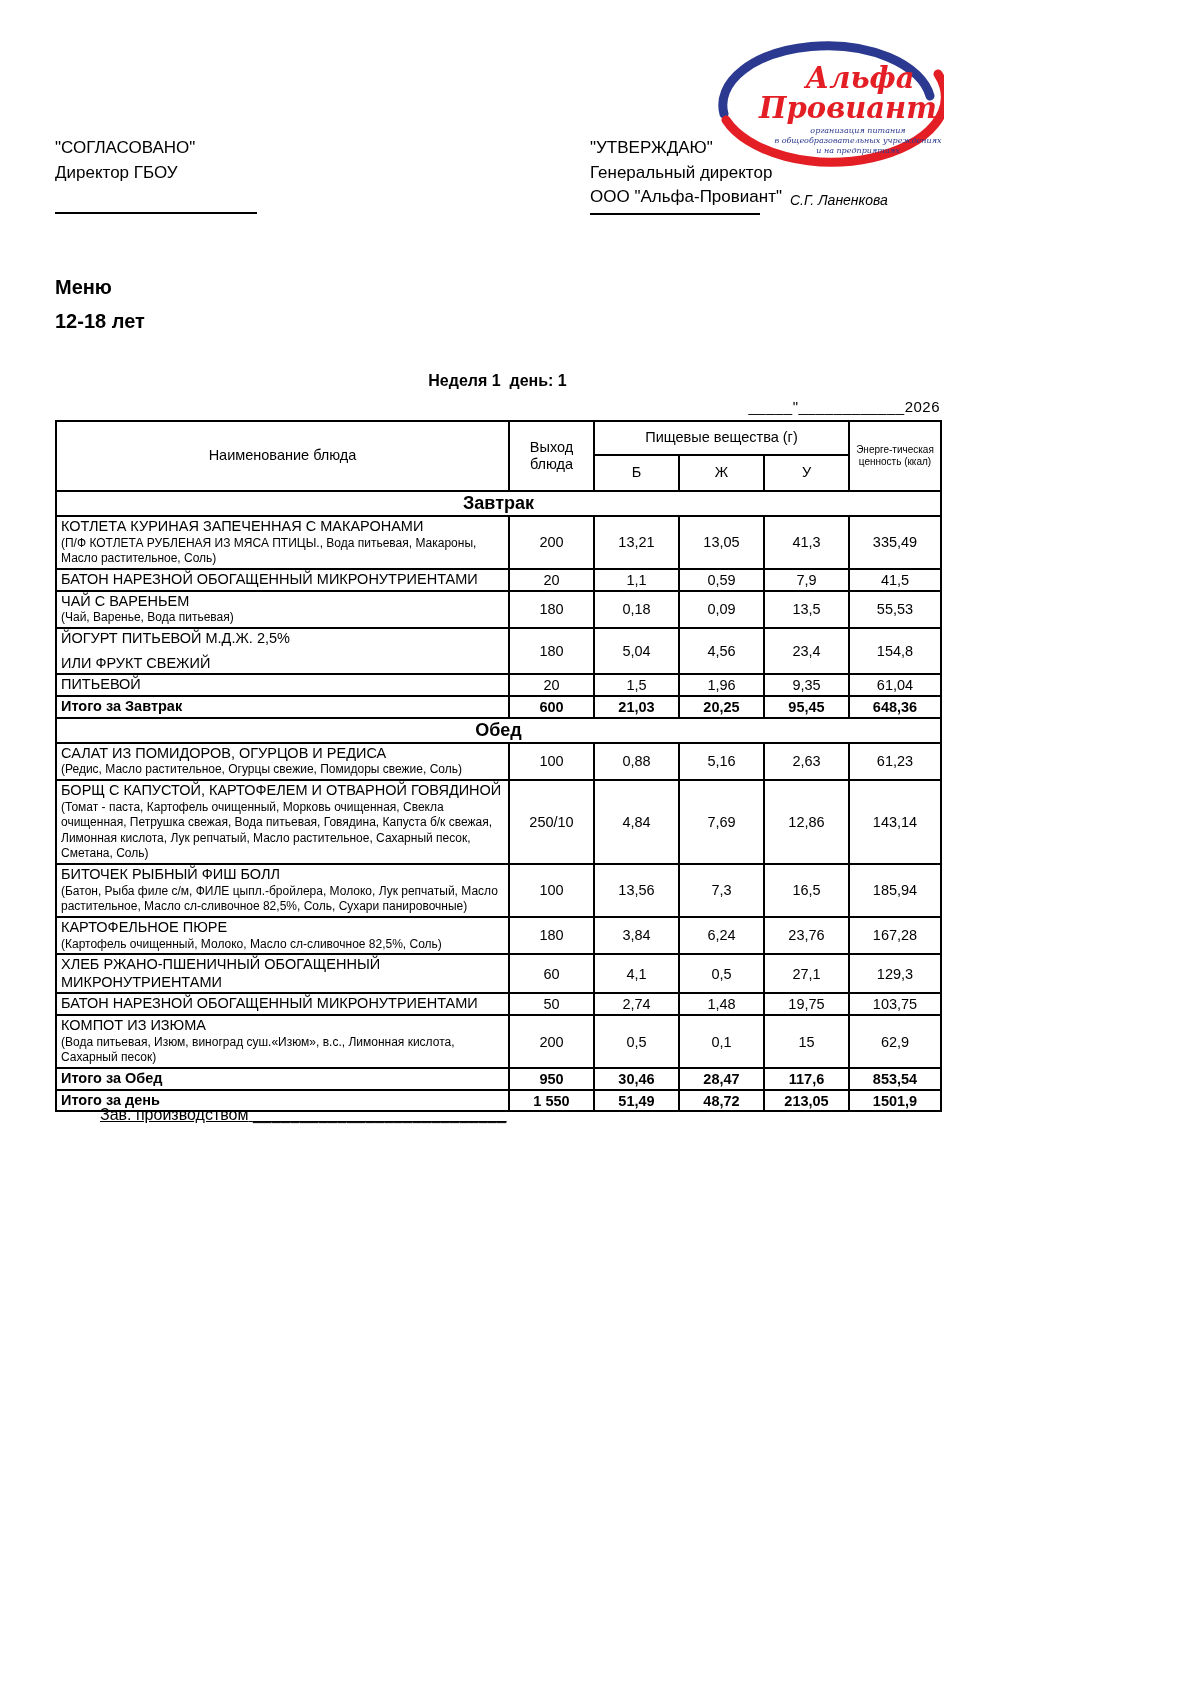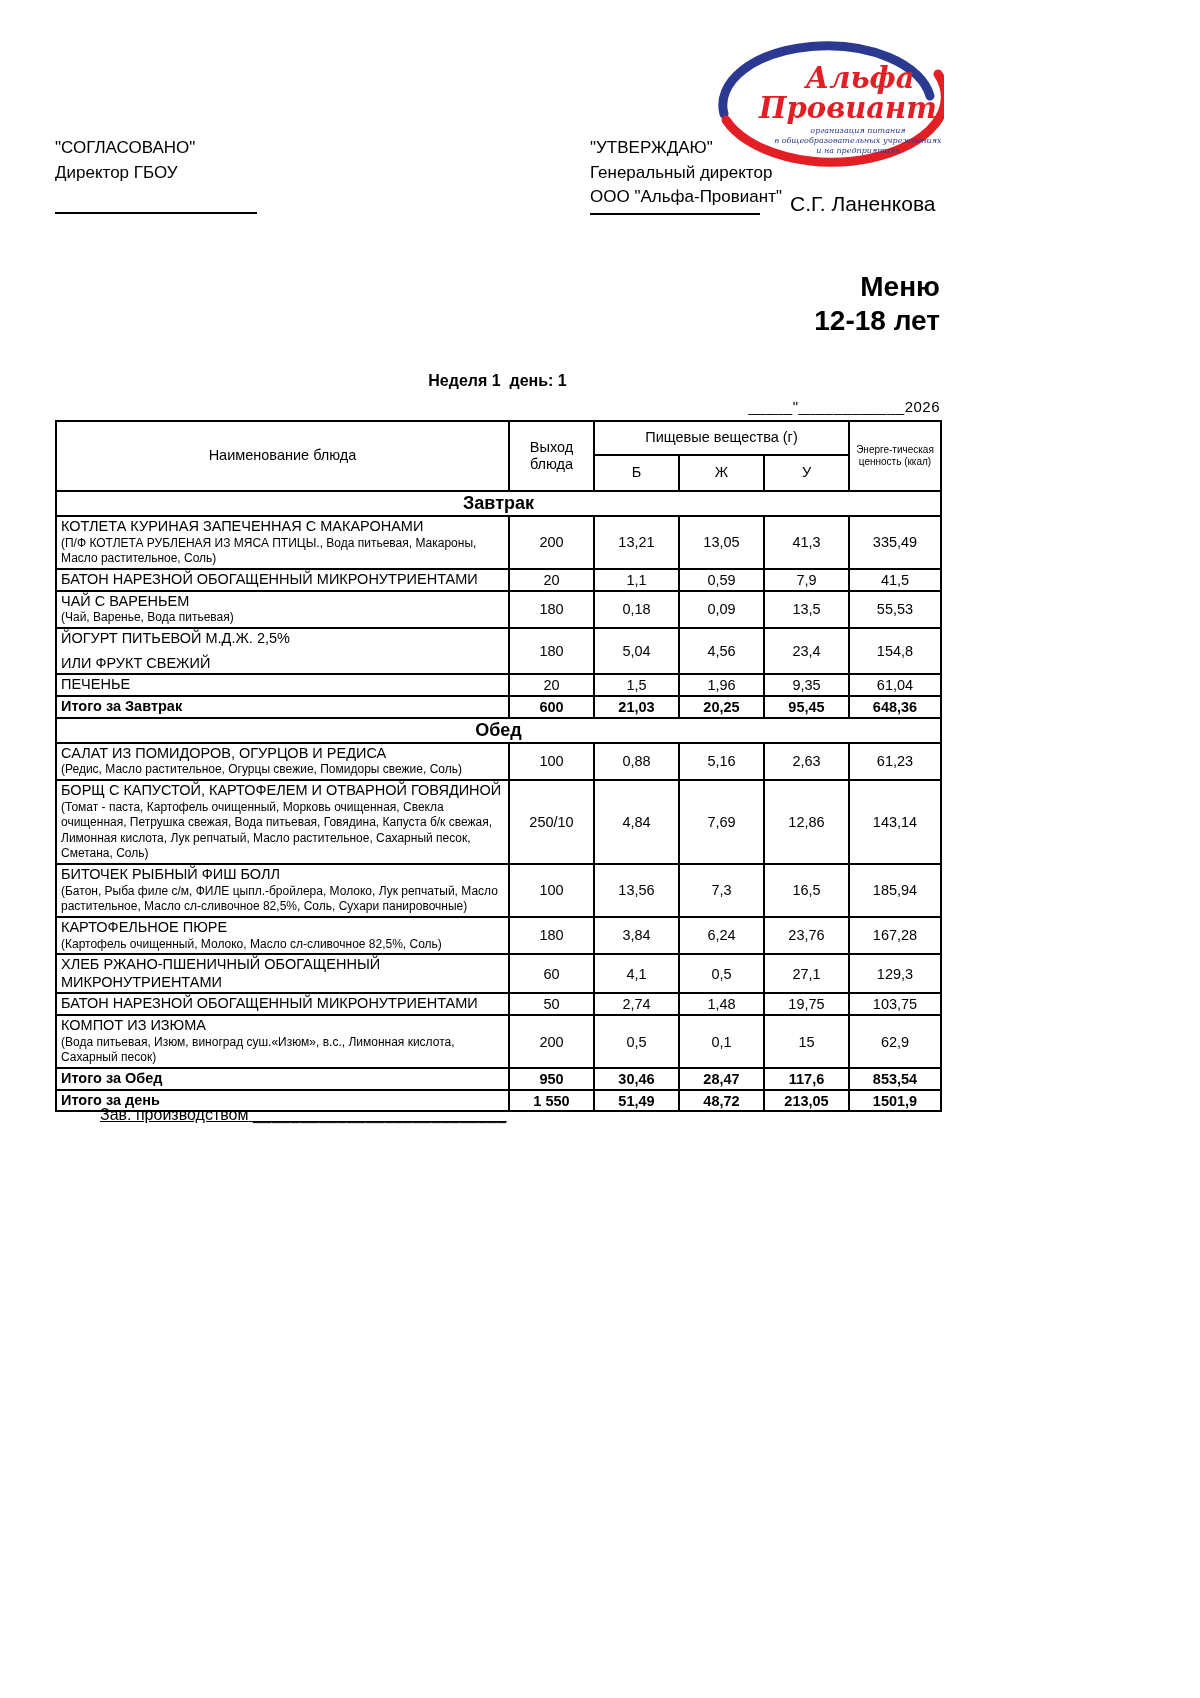--- a/index.html
+++ b/index.html
@@ -13,29 +13,29 @@
   }
   .page { position: absolute; inset: 0; background: #fff; }
 
   
   .approval { position: absolute; font-size: 17px; line-height: 1.45; }
   .approval-left  { left: 55px;  top: 136px; }
   .approval-right { left: 590px; top: 136px; }
   .sig-line { position: absolute; border-top: 2px solid #000; }
   .sig-line-left  { left: 55px;  top: 212px; width: 202px; }
   .sig-line-right { left: 590px; top: 213px; width: 170px; }
-  .signer { position: absolute; left: 790px; top: 192px; font-size: 21px; }
+  .signer { position: absolute; left: 790px; top: 192px; font-size: 14px; font-style: italic; }
 
   
   .logo { position: absolute; left: 708px; top: 34px; width: 236px; height: 134px; }
 
   
   .titles {
     position: absolute; left: 55px; top: 270px; width: 885px;
-    text-align: right; font-size: 28px; font-weight: bold; line-height: 34px;
+    text-align: left; font-size: 20px; font-weight: bold; line-height: 34px;
   }
   .subtitle {
     position: absolute; left: 55px; top: 372px; width: 885px;
     text-align: center; font-size: 16px; font-weight: bold; white-space: pre;
   }
   .date-line {
     position: absolute; left: 55px; top: 398px; width: 885px;
     text-align: right; font-size: 15px; letter-spacing: 0.5px;
   }
 
@@ -176,21 +176,21 @@
               <div class="dish-alt">ИЛИ ФРУКТ СВЕЖИЙ</div>
             </td>
             <td class="cell-num">180</td>
             <td class="cell-num">5,04</td>
             <td class="cell-num">4,56</td>
             <td class="cell-num">23,4</td>
             <td class="cell-num">154,8</td>
           </tr>
           <tr class="row-dish">
             <td class="cell-name">
-              <div class="dish-name">ПЕЧЕНЬЕ</div>
+              <div class="dish-name">ПИТЬЕВОЙ</div>
             </td>
             <td class="cell-num">20</td>
             <td class="cell-num">1,5</td>
             <td class="cell-num">1,96</td>
             <td class="cell-num">9,35</td>
             <td class="cell-num">61,04</td>
           </tr>
           <tr class="row-total">
             <td class="cell-name">
               <div class="dish-name">Итого за Завтрак</div>

